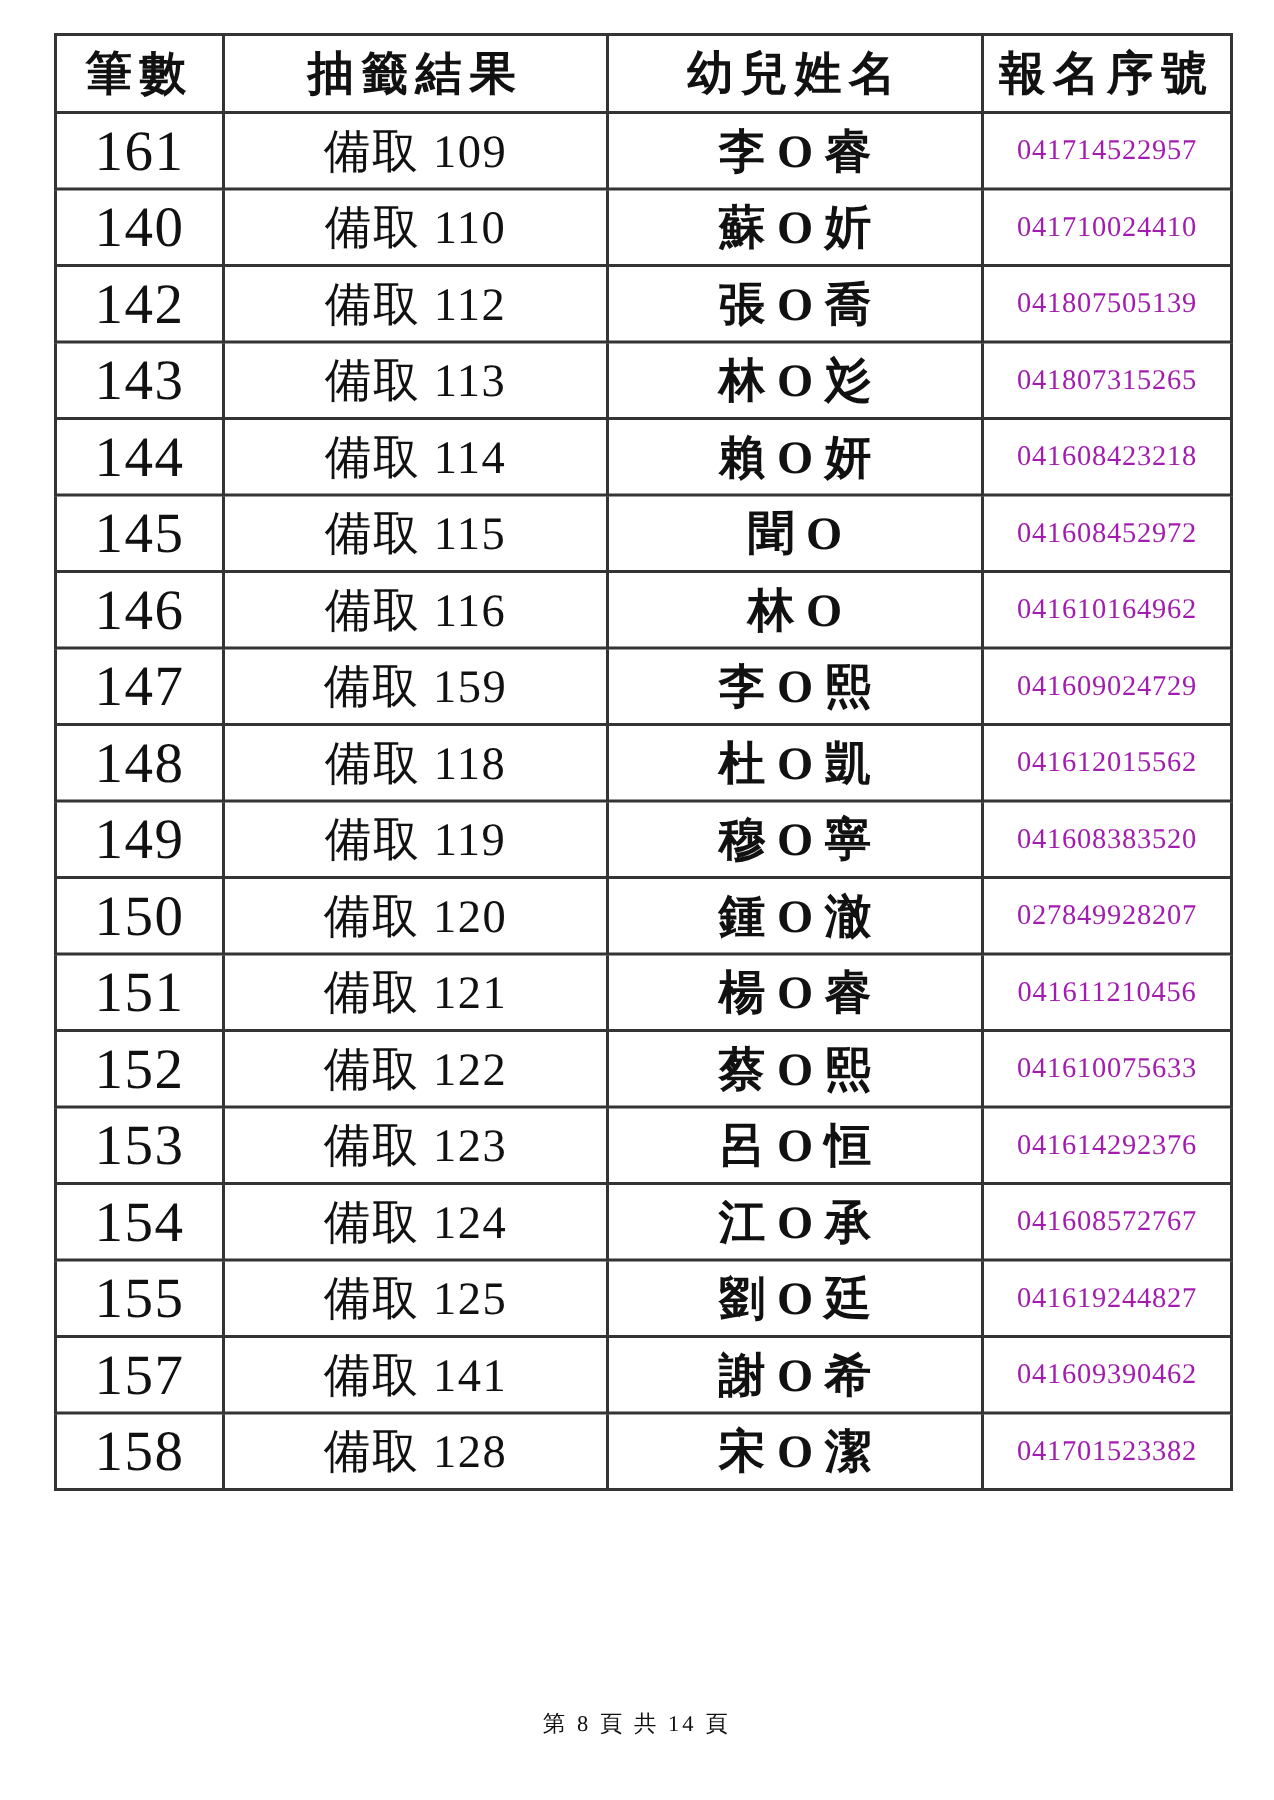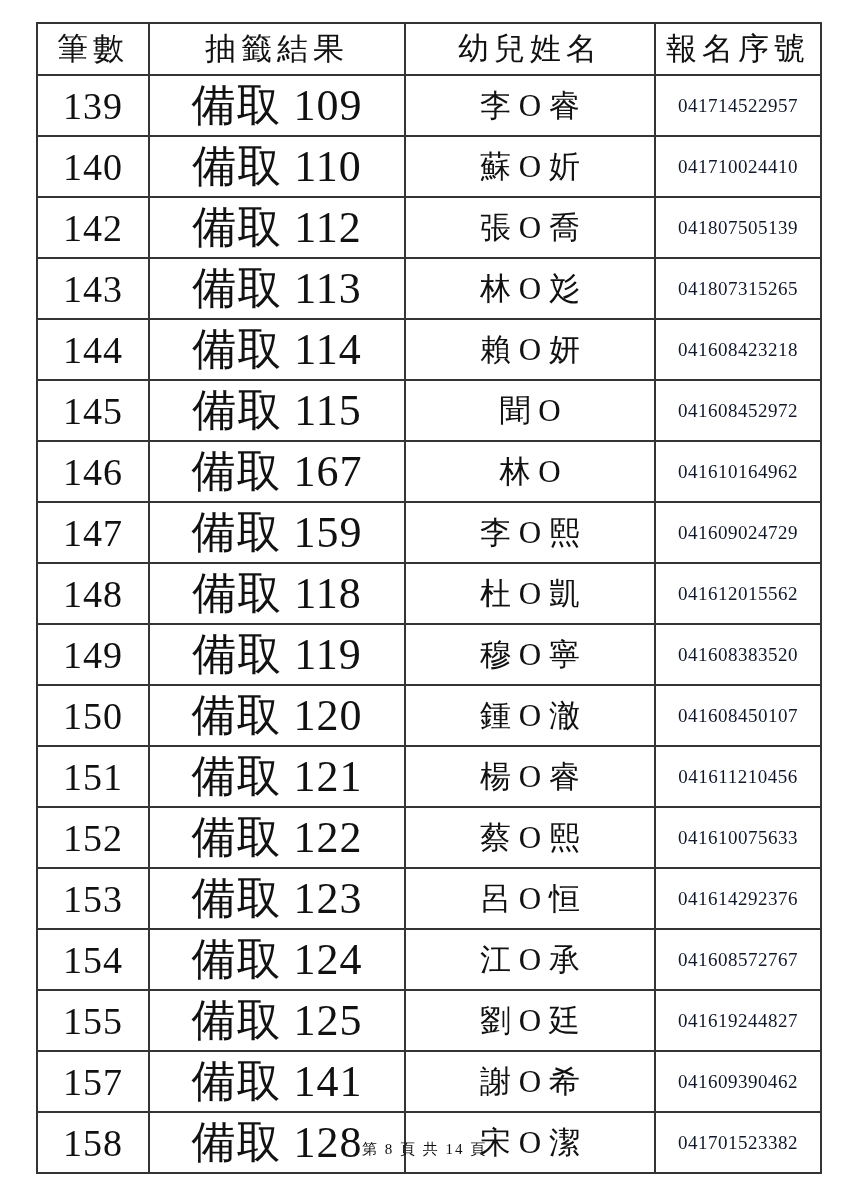--- a/index.html
+++ b/index.html
@@ -35,39 +35,40 @@
     border: 2px solid #343434;
     text-align: center;
     vertical-align: middle;
     background: #ffffff;
     overflow: hidden;
     white-space: nowrap;
   }
   table.roster th {
     height: 52px;
     font-size: 31px;
-    font-weight: normal;
+    font-weight: bold;
     letter-spacing: 5px;
   }
   table.roster td { height: 51px; }
   td.cell-no {
     font-size: 38px;
     letter-spacing: 1px;
   }
   td.cell-result {
-    font-size: 44px;
+    font-size: 31px;
     letter-spacing: 1px;
   }
   td.cell-name {
     font-size: 31px;
+    font-weight: bold;
   }
   td.cell-reg {
     font-size: 19px;
     letter-spacing: 0.5px;
-    color: #0f172a;
+    color: #a21caf;
   }
   .page-footer {
     position: absolute;
     left: 0;
     top: 1140px;
     width: 849px;
     text-align: center;
     font-size: 15px;
     letter-spacing: 2px;
     color: #111111;
@@ -88,21 +89,21 @@
     <thead>
       <tr>
         <th>筆數</th>
         <th>抽籤結果</th>
         <th>幼兒姓名</th>
         <th>報名序號</th>
       </tr>
     </thead>
     <tbody>
     <tr>
-      <td class="cell-no">139</td>
+      <td class="cell-no">161</td>
       <td class="cell-result">備取 109</td>
       <td class="cell-name">李 O 睿</td>
       <td class="cell-reg">041714522957</td>
     </tr>
 
     <tr>
       <td class="cell-no">140</td>
       <td class="cell-result">備取 110</td>
       <td class="cell-name">蘇 O 妡</td>
       <td class="cell-reg">041710024410</td>
@@ -132,21 +133,21 @@
 
     <tr>
       <td class="cell-no">145</td>
       <td class="cell-result">備取 115</td>
       <td class="cell-name">聞 O</td>
       <td class="cell-reg">041608452972</td>
     </tr>
 
     <tr>
       <td class="cell-no">146</td>
-      <td class="cell-result">備取 167</td>
+      <td class="cell-result">備取 116</td>
       <td class="cell-name">林 O</td>
       <td class="cell-reg">041610164962</td>
     </tr>
 
     <tr>
       <td class="cell-no">147</td>
       <td class="cell-result">備取 159</td>
       <td class="cell-name">李 O 熙</td>
       <td class="cell-reg">041609024729</td>
     </tr>
@@ -162,21 +163,21 @@
       <td class="cell-no">149</td>
       <td class="cell-result">備取 119</td>
       <td class="cell-name">穆 O 寧</td>
       <td class="cell-reg">041608383520</td>
     </tr>
 
     <tr>
       <td class="cell-no">150</td>
       <td class="cell-result">備取 120</td>
       <td class="cell-name">鍾 O 澈</td>
-      <td class="cell-reg">041608450107</td>
+      <td class="cell-reg">027849928207</td>
     </tr>
 
     <tr>
       <td class="cell-no">151</td>
       <td class="cell-result">備取 121</td>
       <td class="cell-name">楊 O 睿</td>
       <td class="cell-reg">041611210456</td>
     </tr>
 
     <tr>

